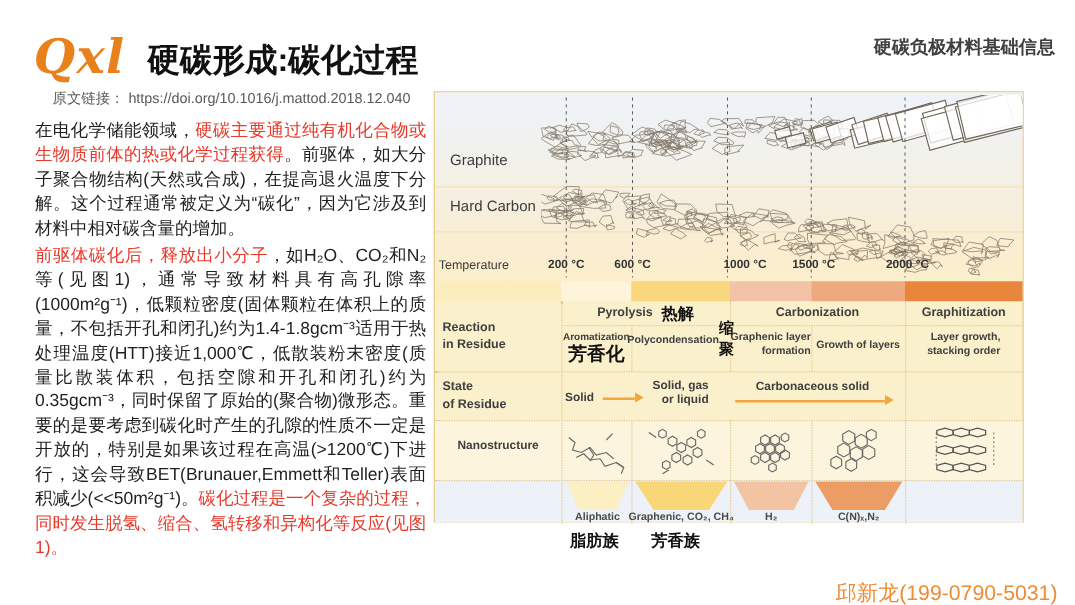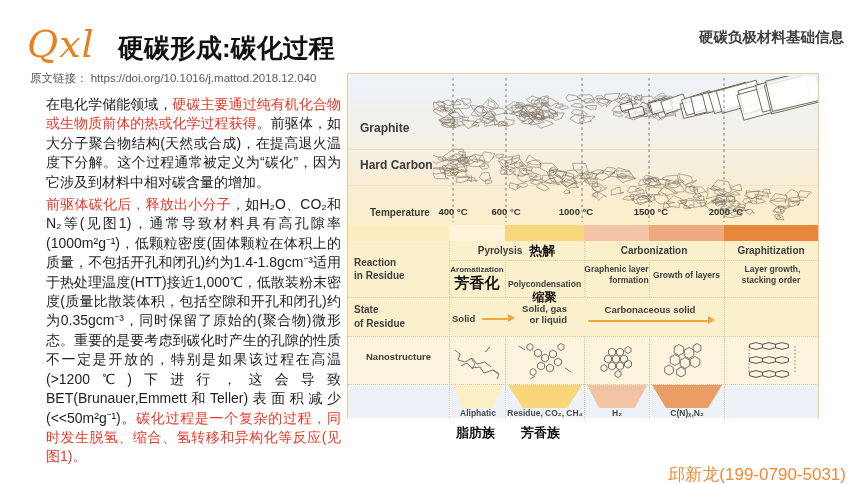--- a/index.html
+++ b/index.html
@@ -1,36 +1,36 @@
 <!DOCTYPE html>
 <html><head>
 <meta charset="utf-8">
 <style>
   html,body{margin:0;padding:0;background:#e9e9e9;}
   .slide{position:relative;width:860px;height:484px;background:#ffffff;overflow:hidden;
          font-family:"Liberation Sans",sans-serif;}
   
   .logo{position:absolute;left:27px;top:22px;font-family:"DejaVu Serif",serif;
-        font-style:italic;font-weight:normal;font-size:38px;color:#E8811C;letter-spacing:1px;}
+        font-style:italic;font-weight:bold;font-size:38px;color:#E8811C;letter-spacing:1px;}
   .title{position:absolute;left:118px;top:31px;font-size:26px;font-weight:600;color:#111;}
   .topic{position:absolute;right:16px;top:28px;font-size:14.5px;font-weight:bold;color:#404040;}
-  .source{position:absolute;left:30px;top:71px;font-size:11.5px;color:#595959;}
+  .source{position:absolute;left:42px;top:71px;font-size:11.5px;color:#595959;}
   .source a{color:#595959;text-decoration:none;}
   
   .bodytext{position:absolute;left:28px;top:95px;width:313px;font-size:14px;
             line-height:19.4px;color:#1f1f1f;text-align:justify;}
-  .bodytext p{margin:0 0 3px 18px;}
+  .bodytext p{margin:0 0 3px 0;}
   .red{color:#E8392B;}
   
   .panel{position:absolute;left:347px;top:73px;width:472px;height:345px;
          border:1px solid #E9CD8E;box-sizing:border-box;background:#FBF0CC;}
   .drawzone{position:absolute;left:0;top:0;width:470px;height:151px;
             background:linear-gradient(180deg,#EEF3FA 0%,#F3F0E6 45%,#FAEDD2 80%,#FBEFCB 100%);}
   .hline{position:absolute;left:0;width:470px;height:1px;background:#F2E3B4;}
-  .rowlab{position:absolute;font-weight:bold;color:#3b3b3b;}
+  .rowlab{position:absolute;font-weight:normal;color:#3b3b3b;}
   .tick{position:absolute;transform:translateX(-50%);font-size:9.5px;font-weight:bold;color:#333;top:132px;white-space:nowrap;}
   .gradbar{position:absolute;left:0;top:151px;width:470px;height:16px;display:flex;}
   .gradbar div{height:16px;}
   
   .cell{position:absolute;display:flex;align-items:center;justify-content:center;
         text-align:right;color:#3e3e3e;font-weight:bold;}
   .ml{white-space:pre-line;}
   .zh{color:#111;font-weight:bold;}
   .gline-h{position:absolute;height:0;border-top:1px dotted #E5C98C;}
   .gline-v{position:absolute;width:0;border-left:1px dotted #E5C98C;}
@@ -366,24 +366,24 @@
           <rect x="334.10556721687317" y="2.4947563886642463" width="53.06666666666667" height="29.4" fill="rgba(255,255,255,0.75)" stroke="#6e6657" stroke-width="0.9" transform="rotate(-14.2 360.63890055020653 17.194756388664246)"></rect>
           <rect x="335.2623407840729" y="-1.60801637545228" width="56" height="31" fill="rgba(255,255,255,0.75)" stroke="#6e6657" stroke-width="0.9" transform="rotate(-13.2 363.2623407840729 13.89198362454772)"></rect>
           <path d="M20 2 L20 146" stroke="#5a5a5a" stroke-width="0.8" fill="none" stroke-dasharray="2.5,3"></path>
           <path d="M73 2 L73 146" stroke="#5a5a5a" stroke-width="0.8" fill="none" stroke-dasharray="2.5,3"></path>
           <path d="M149 2 L149 146" stroke="#5a5a5a" stroke-width="0.8" fill="none" stroke-dasharray="2.5,3"></path>
           <path d="M216 2 L216 146" stroke="#5a5a5a" stroke-width="0.8" fill="none" stroke-dasharray="2.5,3"></path>
           <path d="M291 2 L291 146" stroke="#5a5a5a" stroke-width="0.8" fill="none" stroke-dasharray="2.5,3"></path>
         </svg>
       <div class="rowlab" style="left:12px;top:47px;font-size:12px">Graphite</div>
       <div class="rowlab" style="left:12px;top:84px;font-size:12px">Hard Carbon</div>
-      <div class="rowlab" style="left:22px;top:133px;font-size:10px">Temperature</div>
-      <div class="tick" style="left:105px">400 °C</div>
+      <div class="rowlab" style="left:3px;top:133px;font-size:10px">Temperature</div>
+      <div class="tick" style="left:105px">200 °C</div>
       <div class="tick" style="left:158px">600 °C</div>
-      <div class="tick" style="left:228px">1000 °C</div>
+      <div class="tick" style="left:248px">1000 °C</div>
       <div class="tick" style="left:303px">1500 °C</div>
       <div class="tick" style="left:378px">2000 °C</div>
     </div>
 
     <div class="gradbar" id="gradbar">
         <div style="width: 101px; background: rgb(252, 237, 191);"></div>
         <div style="width: 56px; background: rgb(253, 244, 217);"></div>
         <div style="width: 79px; background: rgb(249, 215, 125);"></div>
         <div style="width: 65px; background: rgb(242, 195, 167);"></div>
         <div style="width: 75px; background: rgb(239, 169, 127);"></div>
@@ -420,21 +420,21 @@
       <span>Carbonization</span>
     </div>
     <div class="cell" style="left:376px;top:167px;width:94px;height:19px;font-size:10px">
       <span>Graphitization</span>
     </div>
 
     <div class="cell" style="left:101px;top:186px;width:56px;height:37px;flex-direction:column;font-size:8px">
       <span>Aromatization</span>
       <span class="zh" style="font-size:15px">芳香化</span>
     </div>
-    <div class="cell" style="left:157px;top:200px;width:79px;height:37px;flex-direction:column;font-size:8.5px">
+    <div class="cell" style="left:157px;top:178px;width:79px;height:37px;flex-direction:row;font-size:8.5px">
       <span>Polycondensation</span>
       <span class="zh" style="font-size:12px">缩聚</span>
     </div>
     <div class="cell ml" style="left:236px;top:186px;width:65px;height:30px;font-size:8.5px;line-height:1.3">Graphenic layer
 formation</div>
     <div class="cell" style="left:301px;top:186px;width:75px;height:30px;font-size:8.5px">Growth of layers</div>
     <div class="cell ml" style="left:376px;top:186px;width:94px;height:30px;font-size:8.5px;line-height:1.3">Layer growth,
 stacking order</div>
 
     <div class="cell" style="left:104px;top:238px;width:30px;height:12px;font-size:9.5px;justify-content:flex-start">Solid</div>
@@ -499,21 +499,21 @@
         <path d="M51.5 37.7L45.0 39.4L38.5 37.7L38.5 34.3L45.0 32.6L51.5 34.3L51.5 37.7Z" stroke="#555" stroke-width="1" fill="none"></path>
         <path d="M64.5 37.7L58.0 39.4L51.5 37.7L51.5 34.3L58.0 32.6L64.5 34.3L64.5 37.7Z" stroke="#555" stroke-width="1" fill="none"></path>
         <path d="M25 8 L25 36 M71 8 L71 36" stroke="#555" stroke-width="0.7" fill="none" stroke-dasharray="1.5,2"></path>
       </svg>
 
     <div class="trap" style="left: 105px; top: 311px; width: 50px; background: rgb(251, 239, 195);"></div>
     <div class="trap" style="left: 160px; top: 311px; width: 74px; background: rgb(249, 214, 119);"></div>
     <div class="trap" style="left: 239px; top: 311px; width: 60px; background: rgb(243, 196, 164);"></div>
     <div class="trap" style="left: 304px; top: 311px; width: 70px; background: rgb(236, 157, 102);"></div>
     <div class="traplab" style="left:130px;top:334px">Aliphatic</div>
-    <div class="traplab" style="left:197px;top:334px">Residue, CO₂, CH₄</div>
+    <div class="traplab" style="left:197px;top:334px">Graphenic, CO₂, CH₄</div>
     <div class="traplab" style="left:269px;top:334px">H₂</div>
     <div class="traplab" style="left:339px;top:334px">C(N)ₓ,N₂</div>
   </div>
 
   <div class="annot" style="left:456px;top:424px">脂肪族</div>
   <div class="annot" style="left:521px;top:424px">芳香族</div>
 
   <div class="contact">邱新龙(199-0790-5031)</div>
 </div>
 

